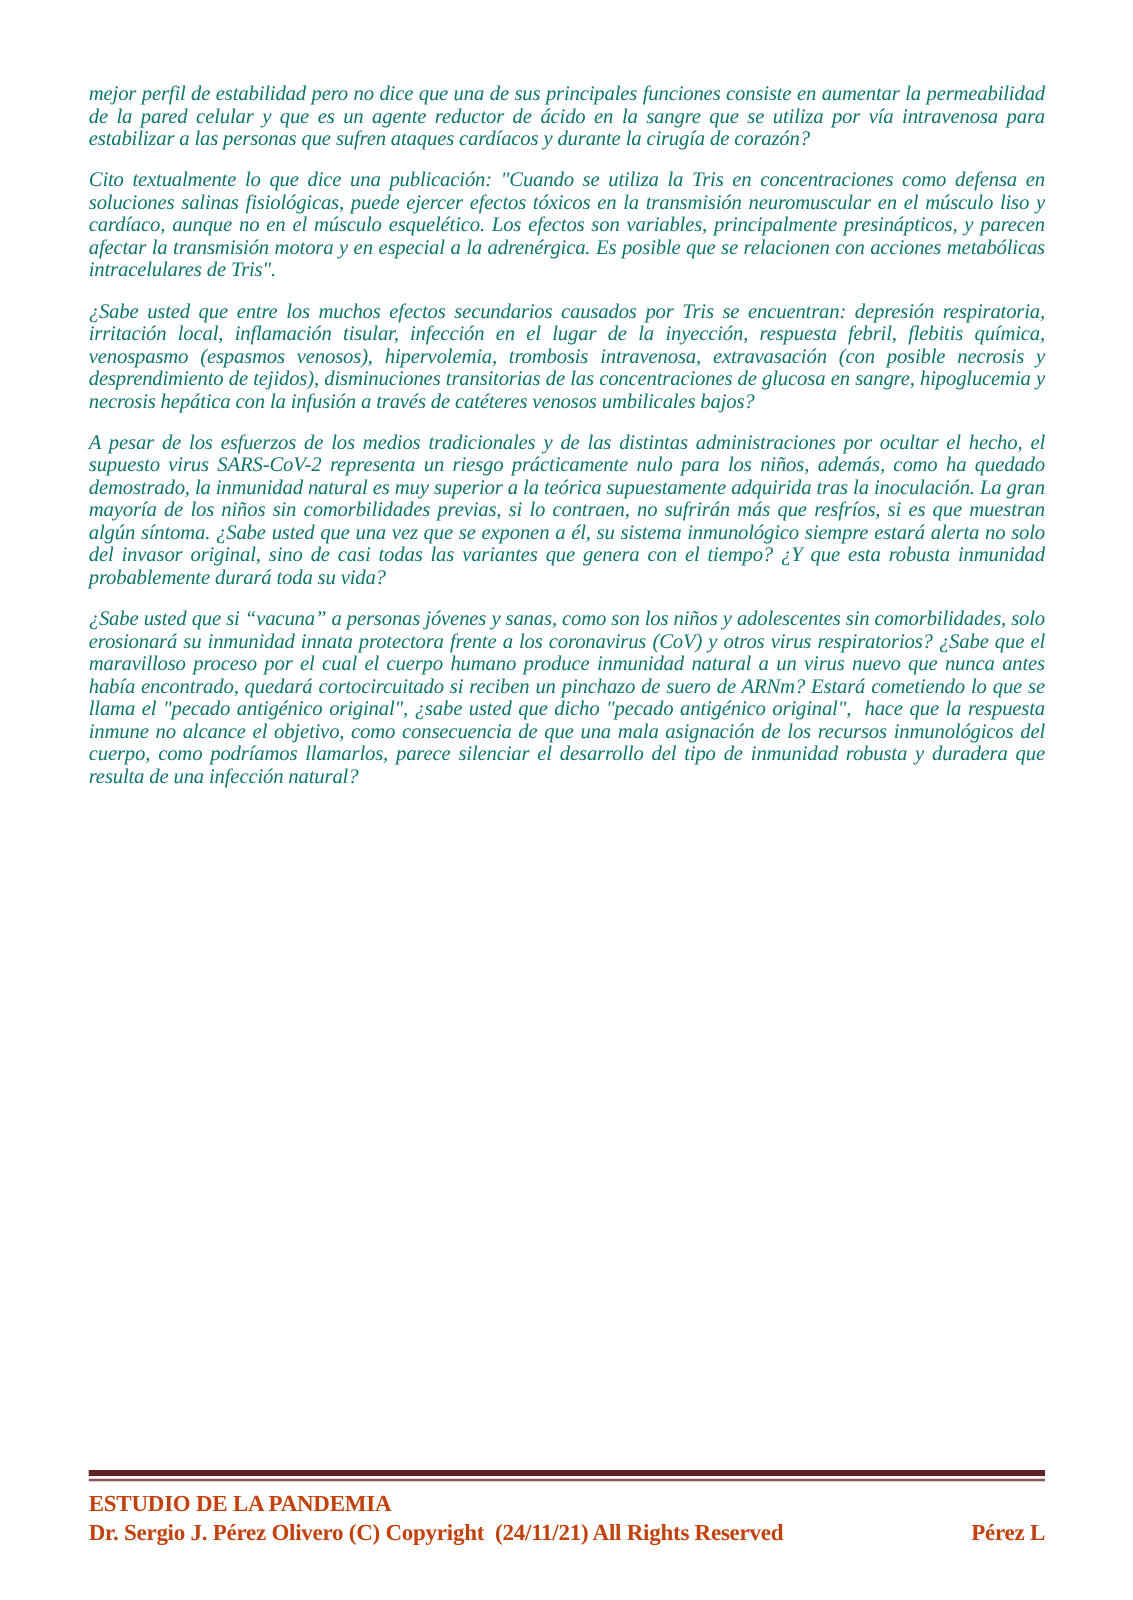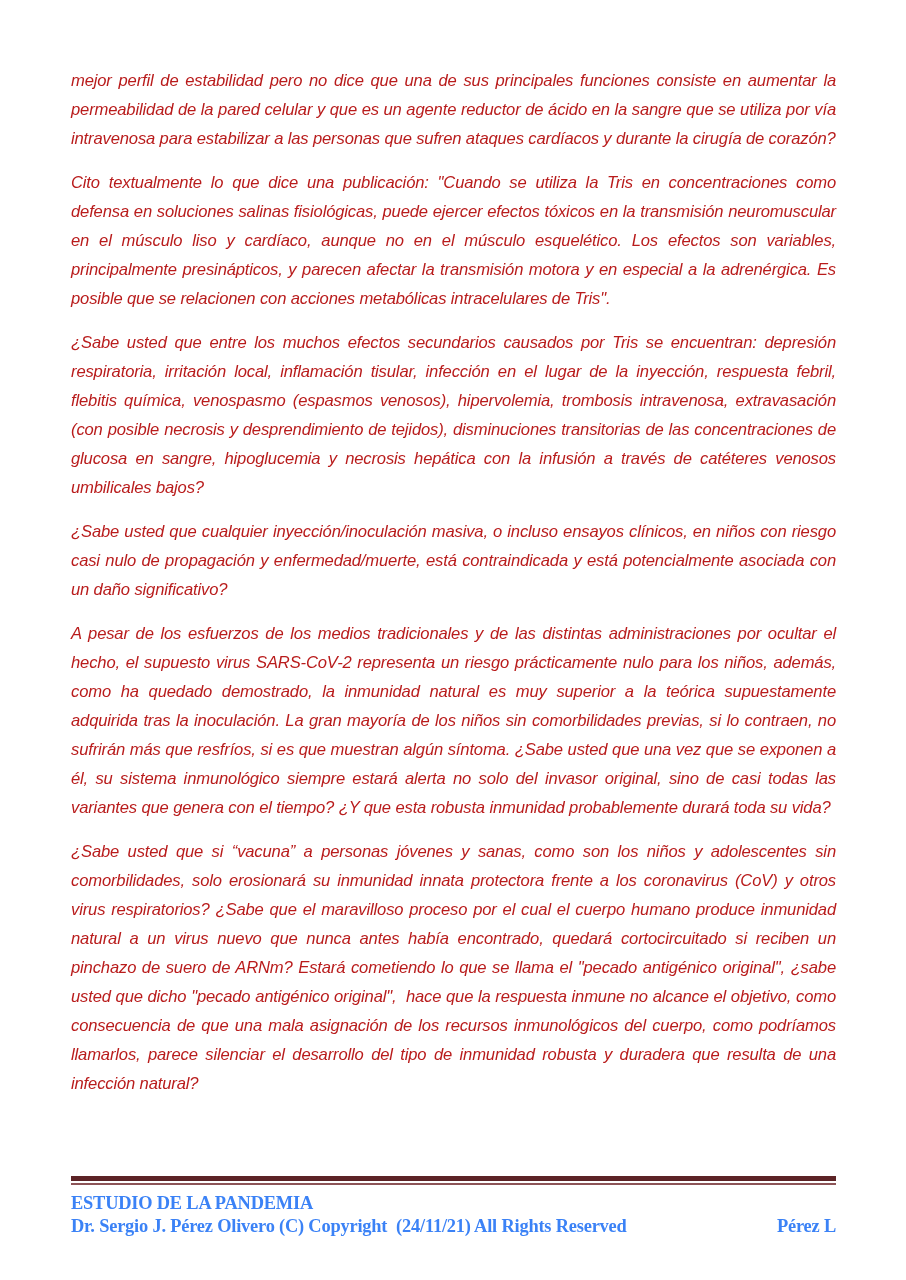--- a/index.html
+++ b/index.html
@@ -26,28 +26,28 @@
   }
 
   .content {
     position: absolute;
     left: 71px;
     top: 66px;
     width: 765px;
   }
 
   .para {
-    font-family: Liberation Sans, sans-serif;
+    font-family: Liberation Serif, serif;
     font-style: italic;
     font-size: 16.6px;
-    line-height: 29px;
+    line-height: 18px;
     text-align: justify;
     text-justify: inter-word;
     margin: 0 0 15px 0;
-    color: #b91c1c;
+    color: #0f766e;
     letter-spacing: -0.15px;
     word-spacing: 0px;
     white-space: pre-wrap;
   }
 
   .para:last-child {
     margin-bottom: 16px;
   }
 
   
@@ -75,21 +75,21 @@
     height: 2px;
     background: #8d5457;
   }
 
   .footer-text {
     margin-top: 7px;
     font-family: "Liberation Serif", serif;
     font-weight: bold;
     font-size: 18.4px;
     line-height: 23px;
-    color: #3b82f6;
+    color: #c2410c;
     letter-spacing: -0.2px;
   }
 
   .footer-line1 {
     white-space: nowrap;
   }
 
   .footer-line2 {
     display: flex;
     justify-content: space-between;
@@ -103,21 +103,20 @@
 </style>
 </head>
 <body>
 
 <div class="page">
 
   <div class="content">
     <p class="para">mejor perfil de estabilidad pero no dice que una de sus principales funciones consiste en aumentar la permeabilidad de la pared celular y que es un agente reductor de ácido en la sangre que se utiliza por vía intravenosa para estabilizar a las personas que sufren ataques cardíacos y durante la cirugía de corazón?</p>
     <p class="para">Cito textualmente lo que dice una publicación: "Cuando se utiliza la Tris en concentraciones como defensa en soluciones salinas fisiológicas, puede ejercer efectos tóxicos en la transmisión neuromuscular en el músculo liso y cardíaco, aunque no en el músculo esquelético. Los efectos son variables, principalmente presinápticos, y parecen afectar la transmisión motora y en especial a la adrenérgica. Es posible que se relacionen con acciones metabólicas intracelulares de Tris".</p>
     <p class="para">¿Sabe usted que entre los muchos efectos secundarios causados por Tris se encuentran: depresión respiratoria, irritación local, inflamación tisular, infección en el lugar de la inyección, respuesta febril, flebitis química, venospasmo (espasmos venosos), hipervolemia, trombosis intravenosa, extravasación (con posible necrosis y desprendimiento de tejidos), disminuciones transitorias de las concentraciones de glucosa en sangre, hipoglucemia y necrosis hepática con la infusión a través de catéteres venosos umbilicales bajos?</p>
-    <p class="para">¿Sabe usted que cualquier inyección/inoculación masiva, o incluso ensayos clínicos, en niños con riesgo casi nulo de propagación y enfermedad/muerte, está contraindicada y está potencialmente asociada con un daño significativo?</p>
     <p class="para">A pesar de los esfuerzos de los medios tradicionales y de las distintas administraciones por ocultar el hecho, el supuesto virus SARS-CoV-2 representa un riesgo prácticamente nulo para los niños, además, como ha quedado demostrado, la inmunidad natural es muy superior a la teórica supuestamente adquirida tras la inoculación. La gran mayoría de los niños sin comorbilidades previas, si lo contraen, no sufrirán más que resfríos, si es que muestran algún síntoma. ¿Sabe usted que una vez que se exponen a él, su sistema inmunológico siempre estará alerta no solo del invasor original, sino de casi todas las variantes que genera con el tiempo? ¿Y que esta robusta inmunidad probablemente durará toda su vida?</p>
     <p class="para">¿Sabe usted que si “vacuna” a personas jóvenes y sanas, como son los niños y adolescentes sin comorbilidades, solo erosionará su inmunidad innata protectora frente a los coronavirus (CoV) y otros virus respiratorios? ¿Sabe que el maravilloso proceso por el cual el cuerpo humano produce inmunidad natural a un virus nuevo que nunca antes había encontrado, quedará cortocircuitado si reciben un pinchazo de suero de ARNm? Estará cometiendo lo que se llama el "pecado antigénico original", ¿sabe usted que dicho "pecado antigénico original",  hace que la respuesta inmune no alcance el objetivo, como consecuencia de que una mala asignación de los recursos inmunológicos del cuerpo, como podríamos llamarlos, parece silenciar el desarrollo del tipo de inmunidad robusta y duradera que resulta de una infección natural?</p>
   </div>
 
   <div class="footer">
     <div class="footer-rule-thick"></div>
     <div class="footer-rule-gap"></div>
     <div class="footer-rule-thin"></div>
     <div class="footer-text">
       <div class="footer-line1">ESTUDIO DE LA PANDEMIA</div>

